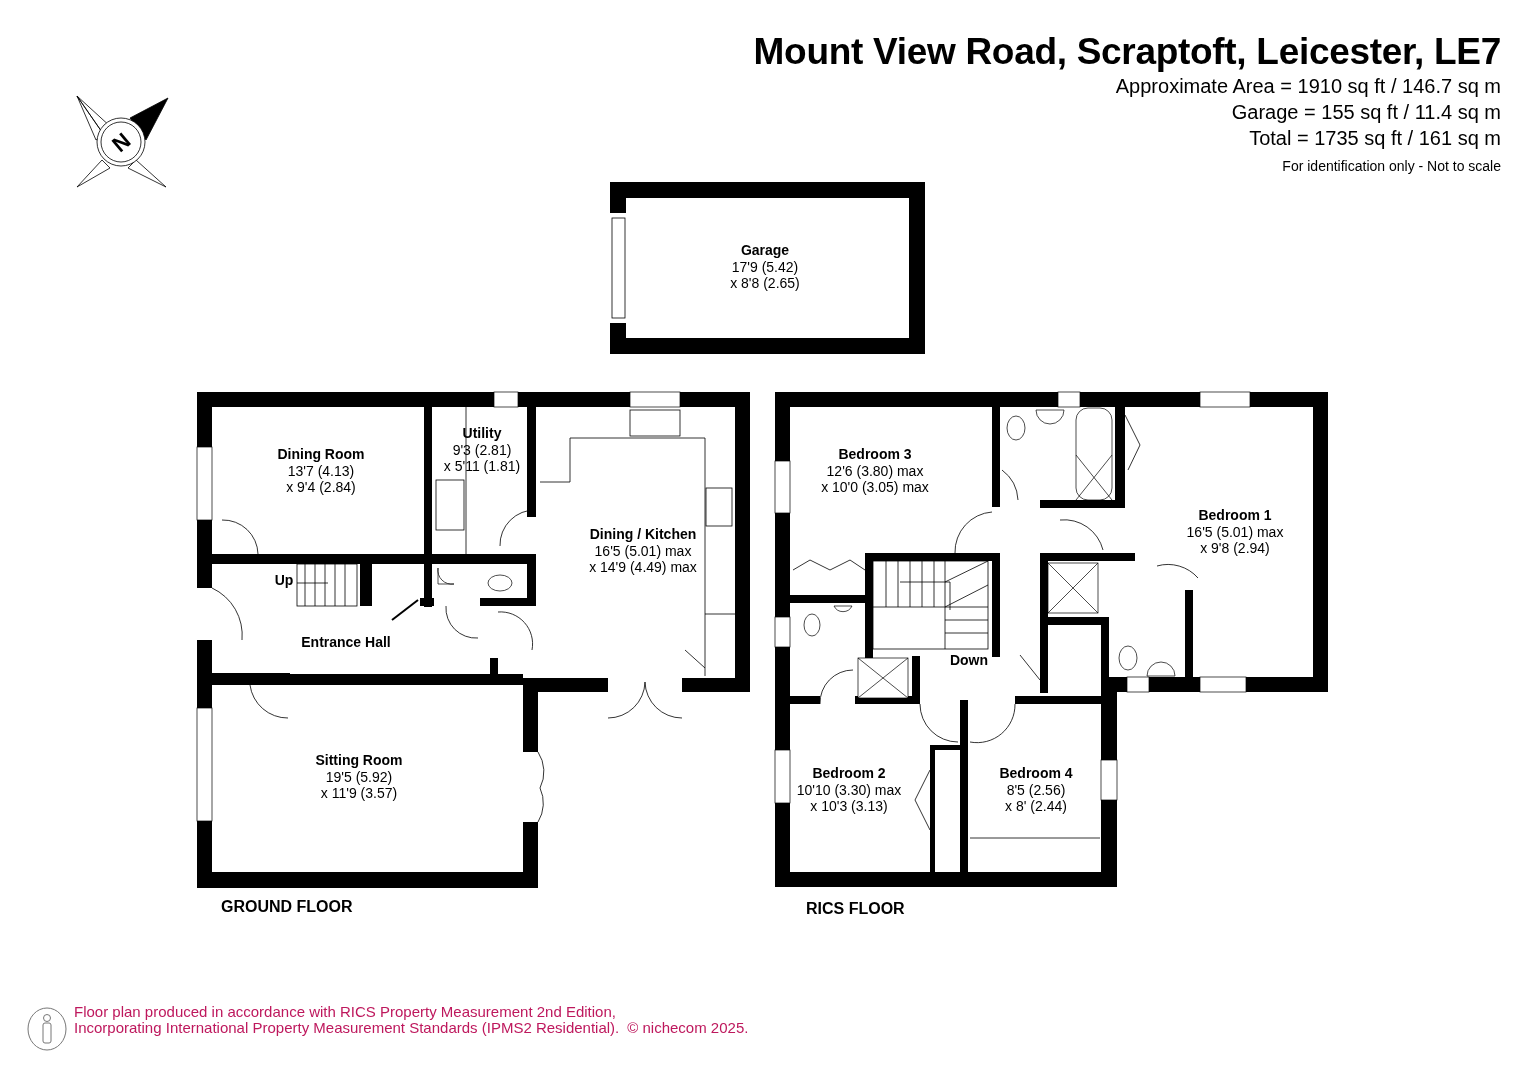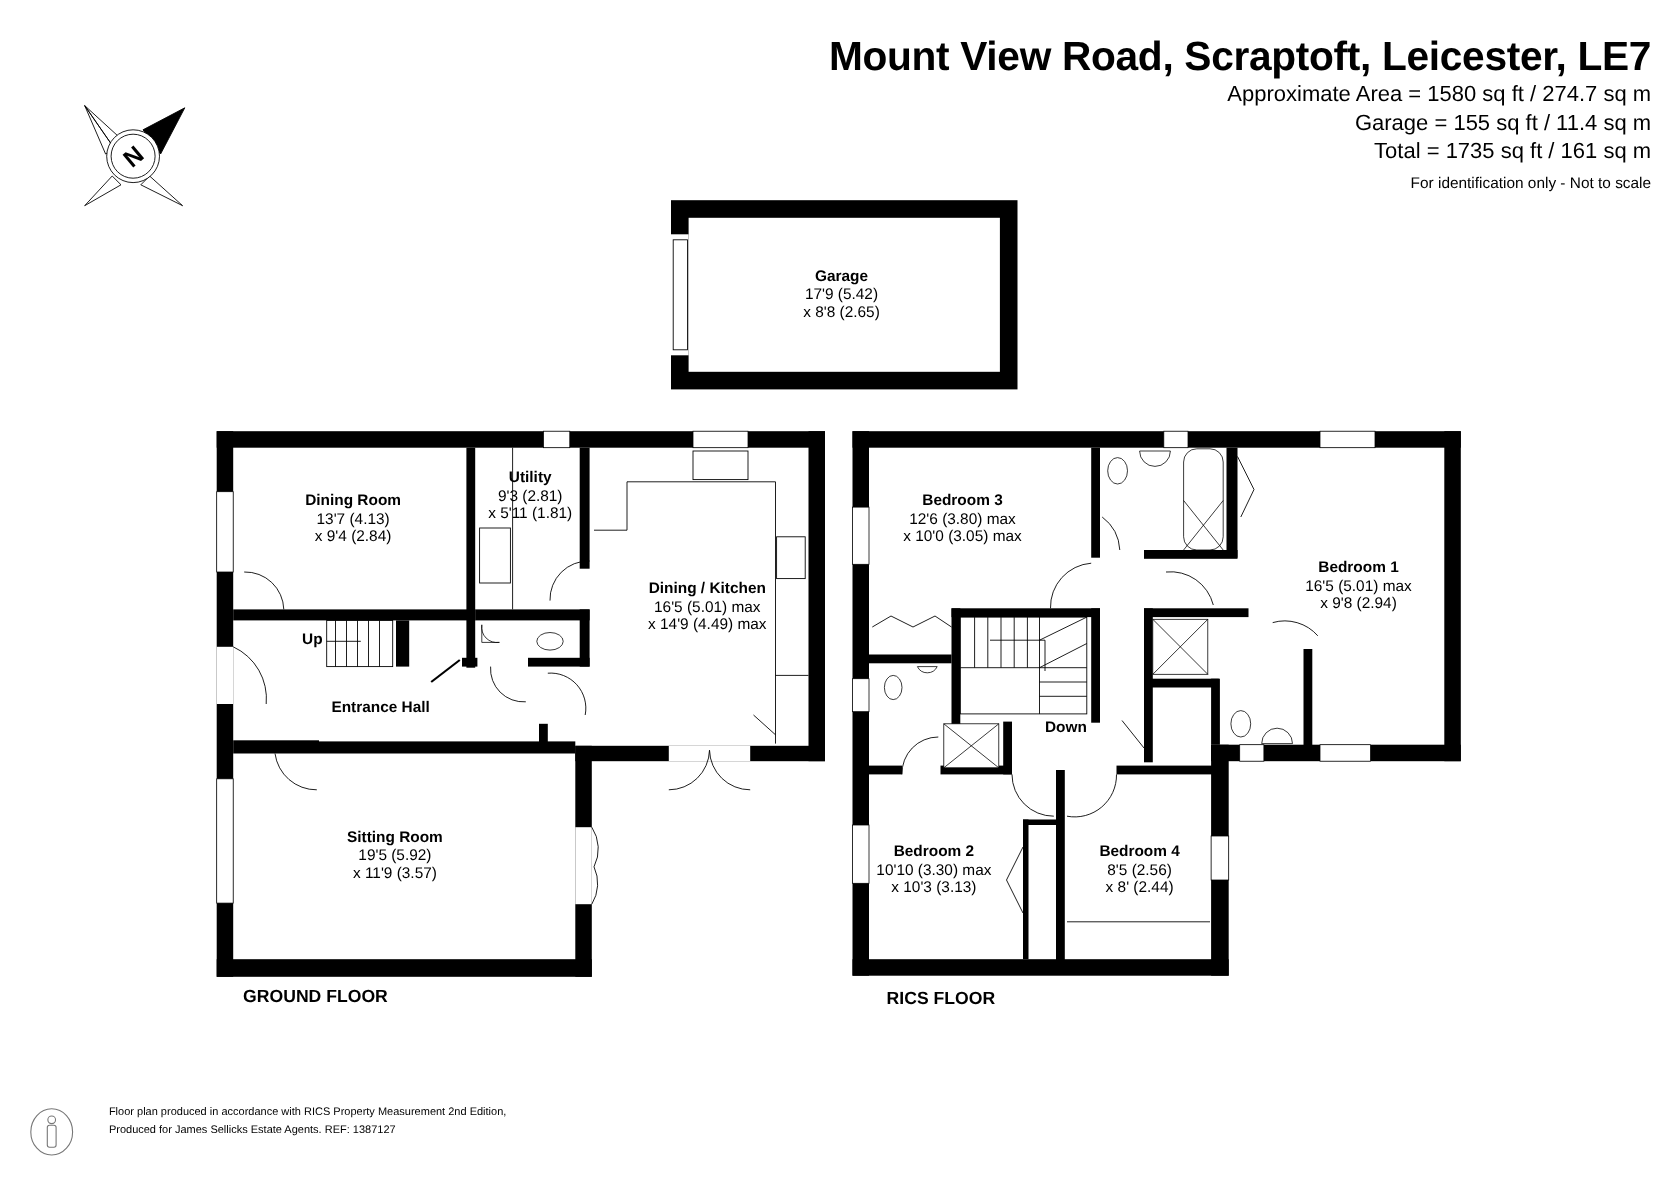--- a/index.html
+++ b/index.html
@@ -7,29 +7,29 @@
   .title { position: absolute; right: 26px; top: 31px; font-size: 37px; font-weight: bold; letter-spacing: -0.3px; white-space: nowrap; }
   .area { position: absolute; right: 26px; font-size: 20px; white-space: nowrap; }
   .area.a1 { top: 75px; }
   .area.a2 { top: 101px; }
   .area.a3 { top: 127px; text-align: center; }
   .note { position: absolute; right: 26px; top: 158px; font-size: 14px; white-space: nowrap; text-align: center; }
   svg.plan { position: absolute; left: 0; top: 0; }
   .room-name { font-weight: bold; font-size: 14px; }
   .room-dim { font-size: 14px; }
   .floor-label { position: absolute; font-weight: bold; font-size: 16px; margin-left: 28px; }
-  .footer { position: absolute; left: 74px; top: 1004px; font-size: 10px; color: #000000; line-height: 15.5px; margin-left: 25px; }
+  .footer { position: absolute; left: 74px; top: 1004px; font-size: 15px; color: #be185d; line-height: 15.5px; }
   .footer .copy { margin-left: 8px; }
   .footer-icon { position: absolute; left: 26px; top: 1006px; }
 </style>
 </head>
 <body>
 
 <div class="title">Mount View Road, Scraptoft, Leicester, LE7</div>
-<div class="area a1">Approximate Area = 1580 sq ft / 274.7 sq m</div>
+<div class="area a1">Approximate Area = 1910 sq ft / 146.7 sq m</div>
 <div class="area a2">Garage = 155 sq ft / 11.4 sq m</div>
 <div class="area a3">Total = 1735 sq ft / 161 sq m</div>
 <div class="note">For identification only - Not to scale</div>
 
 <svg class="plan" width="1527" height="1080" viewBox="0 0 1527 1080">
 
   <g stroke="#000" stroke-width="0.8" fill="none">
     <polygon points="77,96 112,128 104,135"></polygon>
     <polygon points="77,96 104,135 96,140"></polygon>
     <polygon points="77,187 102,160 110,168"></polygon>
@@ -255,14 +255,14 @@
 <div class="floor-label" style="left:193px; top:898px;">GROUND FLOOR</div>
 <div class="floor-label" style="left:778px; top:900px;">RICS FLOOR</div>
 
 <svg class="footer-icon" width="42" height="46" viewBox="0 0 42 46">
   <ellipse cx="21" cy="23" rx="19" ry="21" fill="none" stroke="#777" stroke-width="1"></ellipse>
   <circle cx="21" cy="12" r="3.5" fill="none" stroke="#777" stroke-width="1"></circle>
   <rect x="17" y="17" width="8" height="20" rx="2" fill="none" stroke="#777" stroke-width="1"></rect>
 </svg>
 <div class="footer">
   <div>Floor plan produced in accordance with RICS Property Measurement 2nd Edition,</div>
-  <div>Produced for James Sellicks Estate Agents.   REF: 1387127</div>
+  <div><span>Incorporating International Property Measurement Standards (IPMS2 Residential).</span><span class="copy">© nichecom 2025.</span></div>
 </div>
 
 </body></html>

